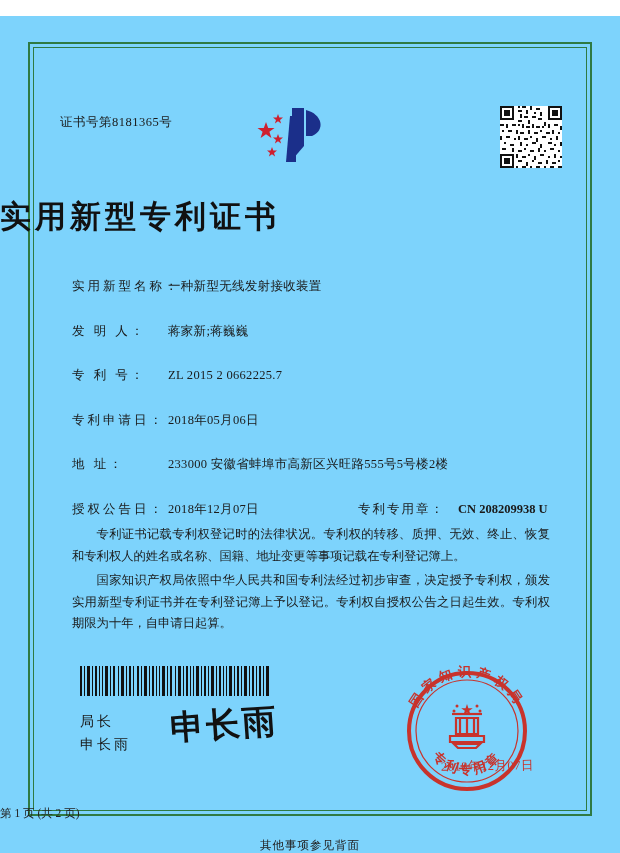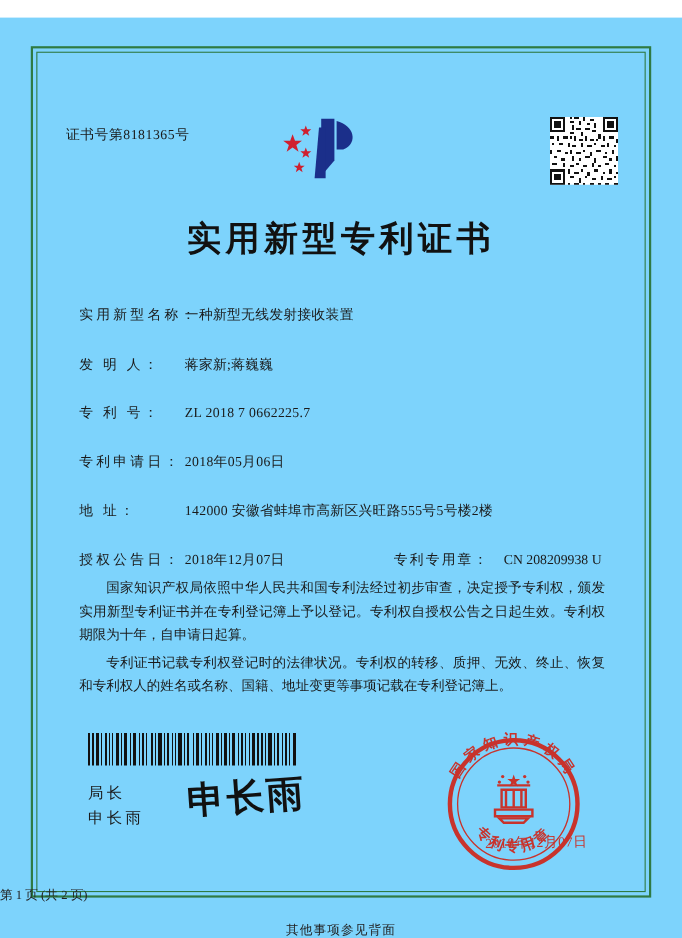--- a/index.html
+++ b/index.html
@@ -55,21 +55,20 @@
   
   .qr {
     position: absolute;
     right: 58px; top: 90px;
     width: 62px; height: 62px;
   }
   .title {
     position: absolute;
     left: 0; right: 0;
     top: 180px;
-    text-align: center;
     font-size: 31px;
     font-weight: bold;
     letter-spacing: 4px;
     font-family: "DejaVu Serif", serif;
     color: #111;
   }
   .fields {
     position: absolute;
     left: 72px;
     top: 252px;
@@ -97,20 +96,21 @@
     flex: 0 0 190px;
   }
   .flabel2 {
     width: 100px;
     flex: 0 0 100px;
     letter-spacing: 2px;
     white-space: nowrap;
   }
   .fvalue2 {
     flex: 1;
+    font-weight: bold;
   }
   .paras {
     position: absolute;
     left: 72px;
     top: 508px;
     width: 478px;
     font-size: 12.3px;
     line-height: 1.75;
     text-align: justify;
   }
@@ -315,41 +315,41 @@
     <div class="frow">
       <span class="flabel">实用新型名称：</span>
       <span class="fvalue">一种新型无线发射接收装置</span>
     </div>
     <div class="frow">
       <span class="flabel">发 明 人：</span>
       <span class="fvalue">蒋家新;蒋巍巍</span>
     </div>
     <div class="frow">
       <span class="flabel">专 利 号：</span>
-      <span class="fvalue">ZL 2018 7 0662225.7</span>
+      <span class="fvalue">ZL 2015 2 0662225.7</span>
     </div>
     <div class="frow">
       <span class="flabel">专利申请日：</span>
       <span class="fvalue">2018年05月06日</span>
     </div>
     <div class="frow">
       <span class="flabel">地 址：</span>
-      <span class="fvalue">142000 安徽省蚌埠市高新区兴旺路555号5号楼2楼</span>
+      <span class="fvalue">233000 安徽省蚌埠市高新区兴旺路555号5号楼2楼</span>
     </div>
     <div class="frow double">
       <span class="flabel">授权公告日：</span>
       <span class="fvalue">2018年12月07日</span>
       <span class="flabel2">专利专用章：</span>
       <span class="fvalue2">CN 208209938 U</span>
     </div>
   </div>
 
   <div class="paras">
+    <p>专利证书记载专利权登记时的法律状况。专利权的转移、质押、无效、终止、恢复和专利权人的姓名或名称、国籍、地址变更等事项记载在专利登记簿上。</p>
     <p>国家知识产权局依照中华人民共和国专利法经过初步审查，决定授予专利权，颁发实用新型专利证书并在专利登记簿上予以登记。专利权自授权公告之日起生效。专利权期限为十年，自申请日起算。</p>
-    <p>专利证书记载专利权登记时的法律状况。专利权的转移、质押、无效、终止、恢复和专利权人的姓名或名称、国籍、地址变更等事项记载在专利登记簿上。</p>
   </div>
 
   <svg class="barcode" viewBox="0 0 190 30" shape-rendering="crispEdges">
     <g fill="#111111">
       <rect x="0" y="0" width="2" height="30"></rect>
         <rect x="4" y="0" width="1" height="30"></rect>
       <rect x="7" y="0" width="3" height="30"></rect>
         <rect x="12" y="0" width="1" height="30"></rect>
       <rect x="15" y="0" width="2" height="30"></rect>
         <rect x="19" y="0" width="1" height="30"></rect>

